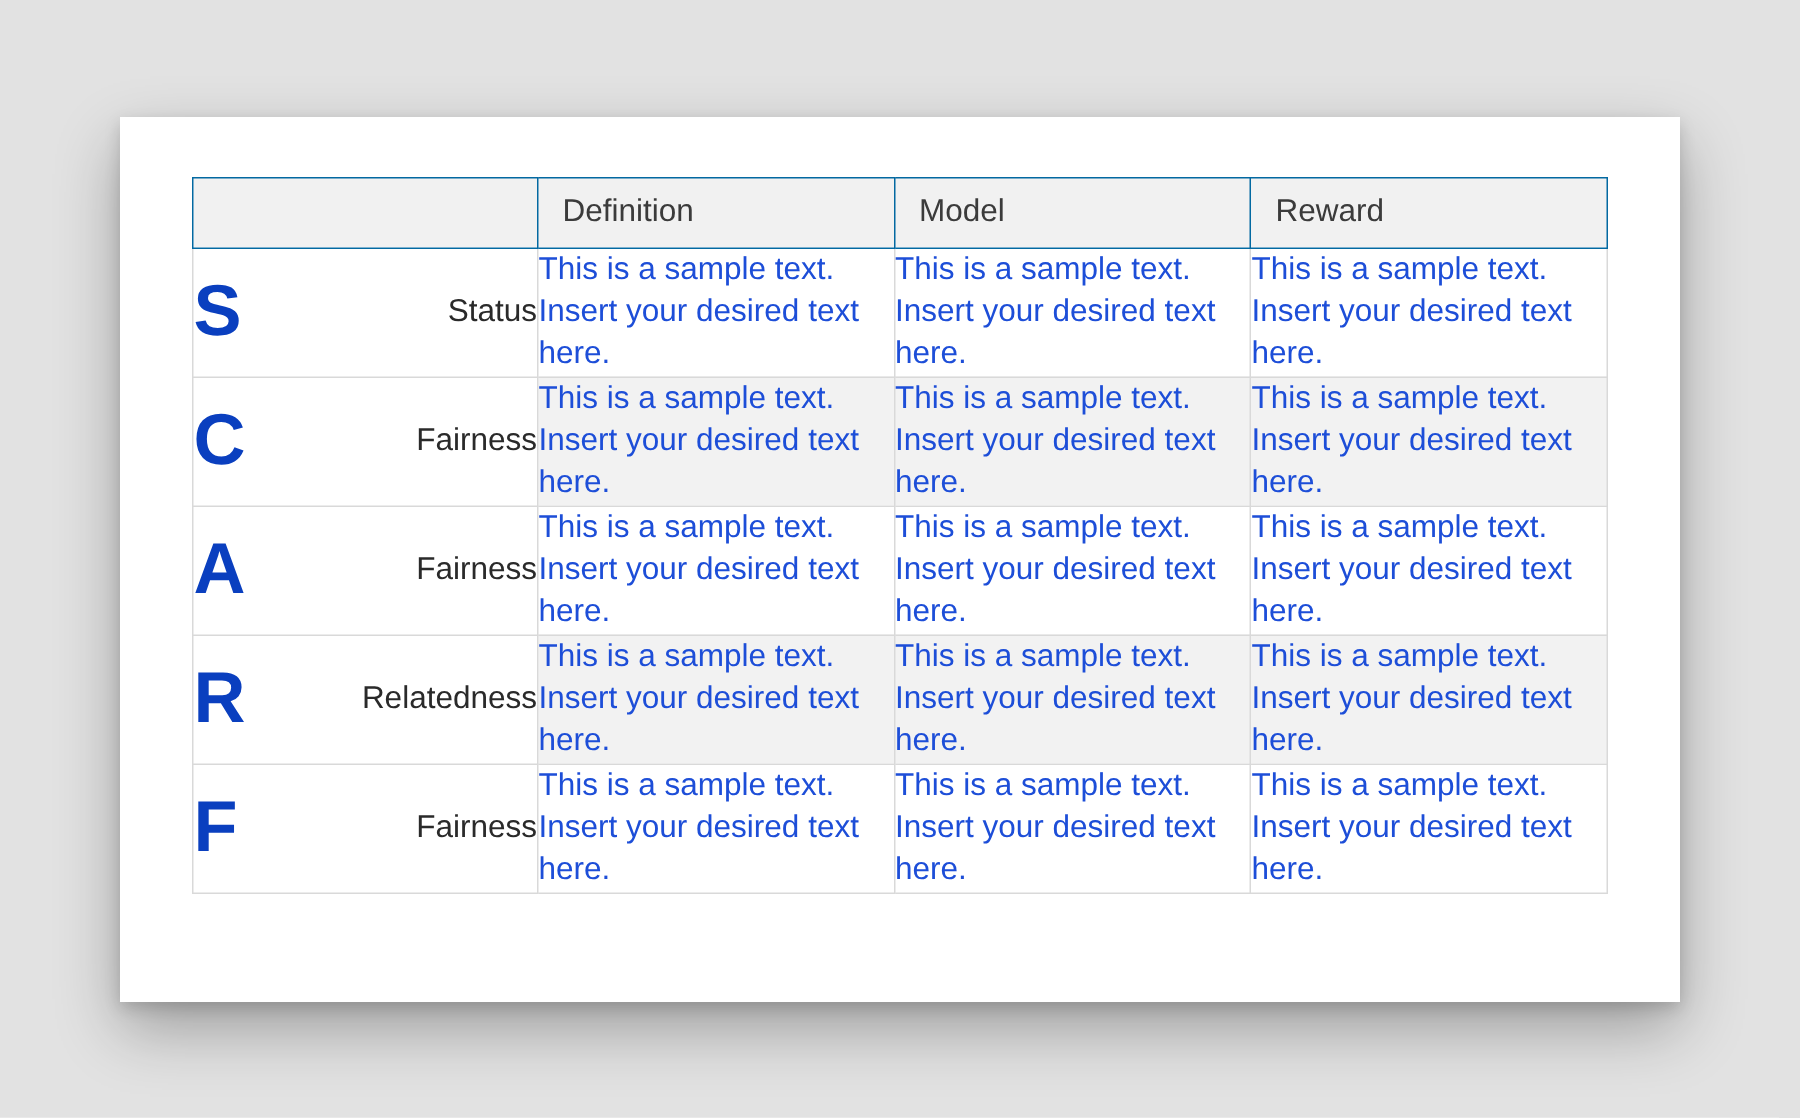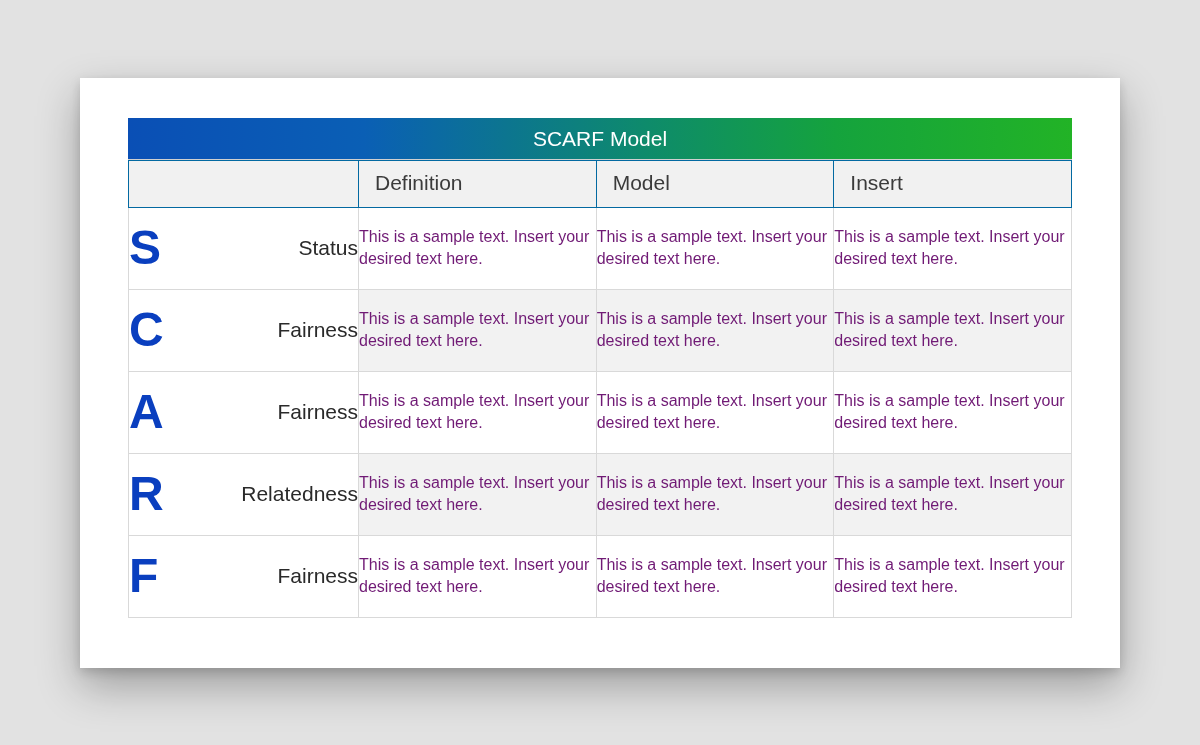--- a/index.html
+++ b/index.html
@@ -76,46 +76,45 @@
   }
   .word {
     color: #2a2a2a;
     font-size: 21px;
     font-weight: 400;
     text-align: left;
   }
 
   td.data-cell {
     padding: 16px 16px;
-    color: #701a75;
-    font-size: 16px;
+    color: #1d4ed8;
+    font-size: 21px;
     line-height: 1.35;
   }
 </style>
 </head>
 <body>
 
 <div class="stage">
   <div class="slide">
 
-    <div class="model-title">SCARF Model</div>
 
     <table class="scarf">
       <colgroup>
         <col class="label-col">
         <col class="data-col">
         <col class="data-col">
         <col class="data-col">
       </colgroup>
       <thead>
         <tr>
           <th class="empty-head"></th>
           <th>Definition</th>
           <th>Model</th>
-          <th>Insert</th>
+          <th>Reward</th>
         </tr>
       </thead>
       <tbody>
 
         <tr class="row-odd">
           <td class="label-cell">
             <div class="label-inner">
               <span class="letter">S</span>
               <span class="word">Status</span>
             </div>

